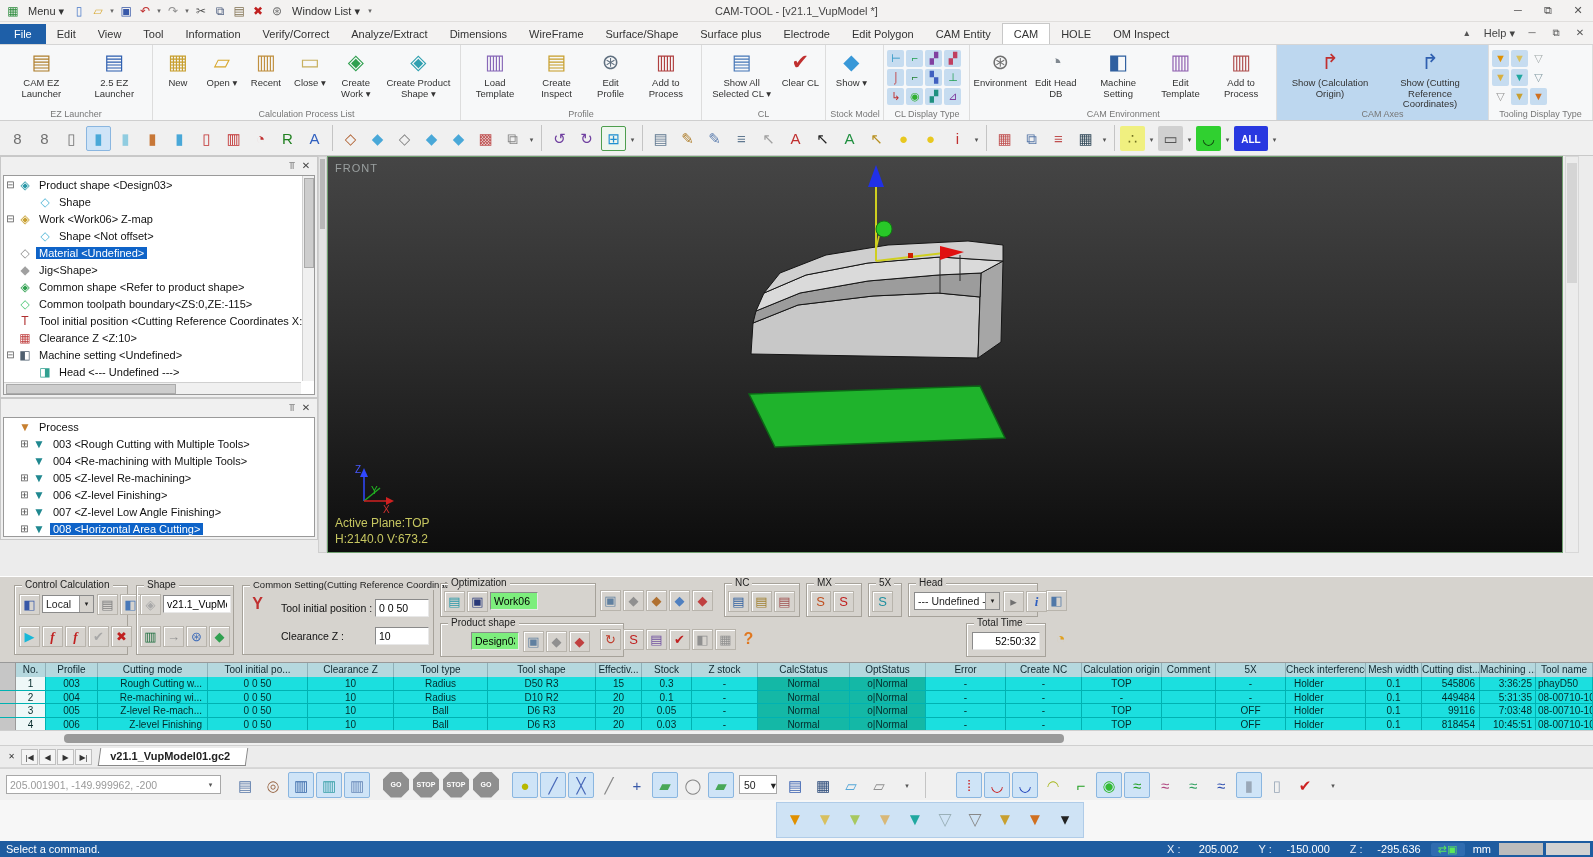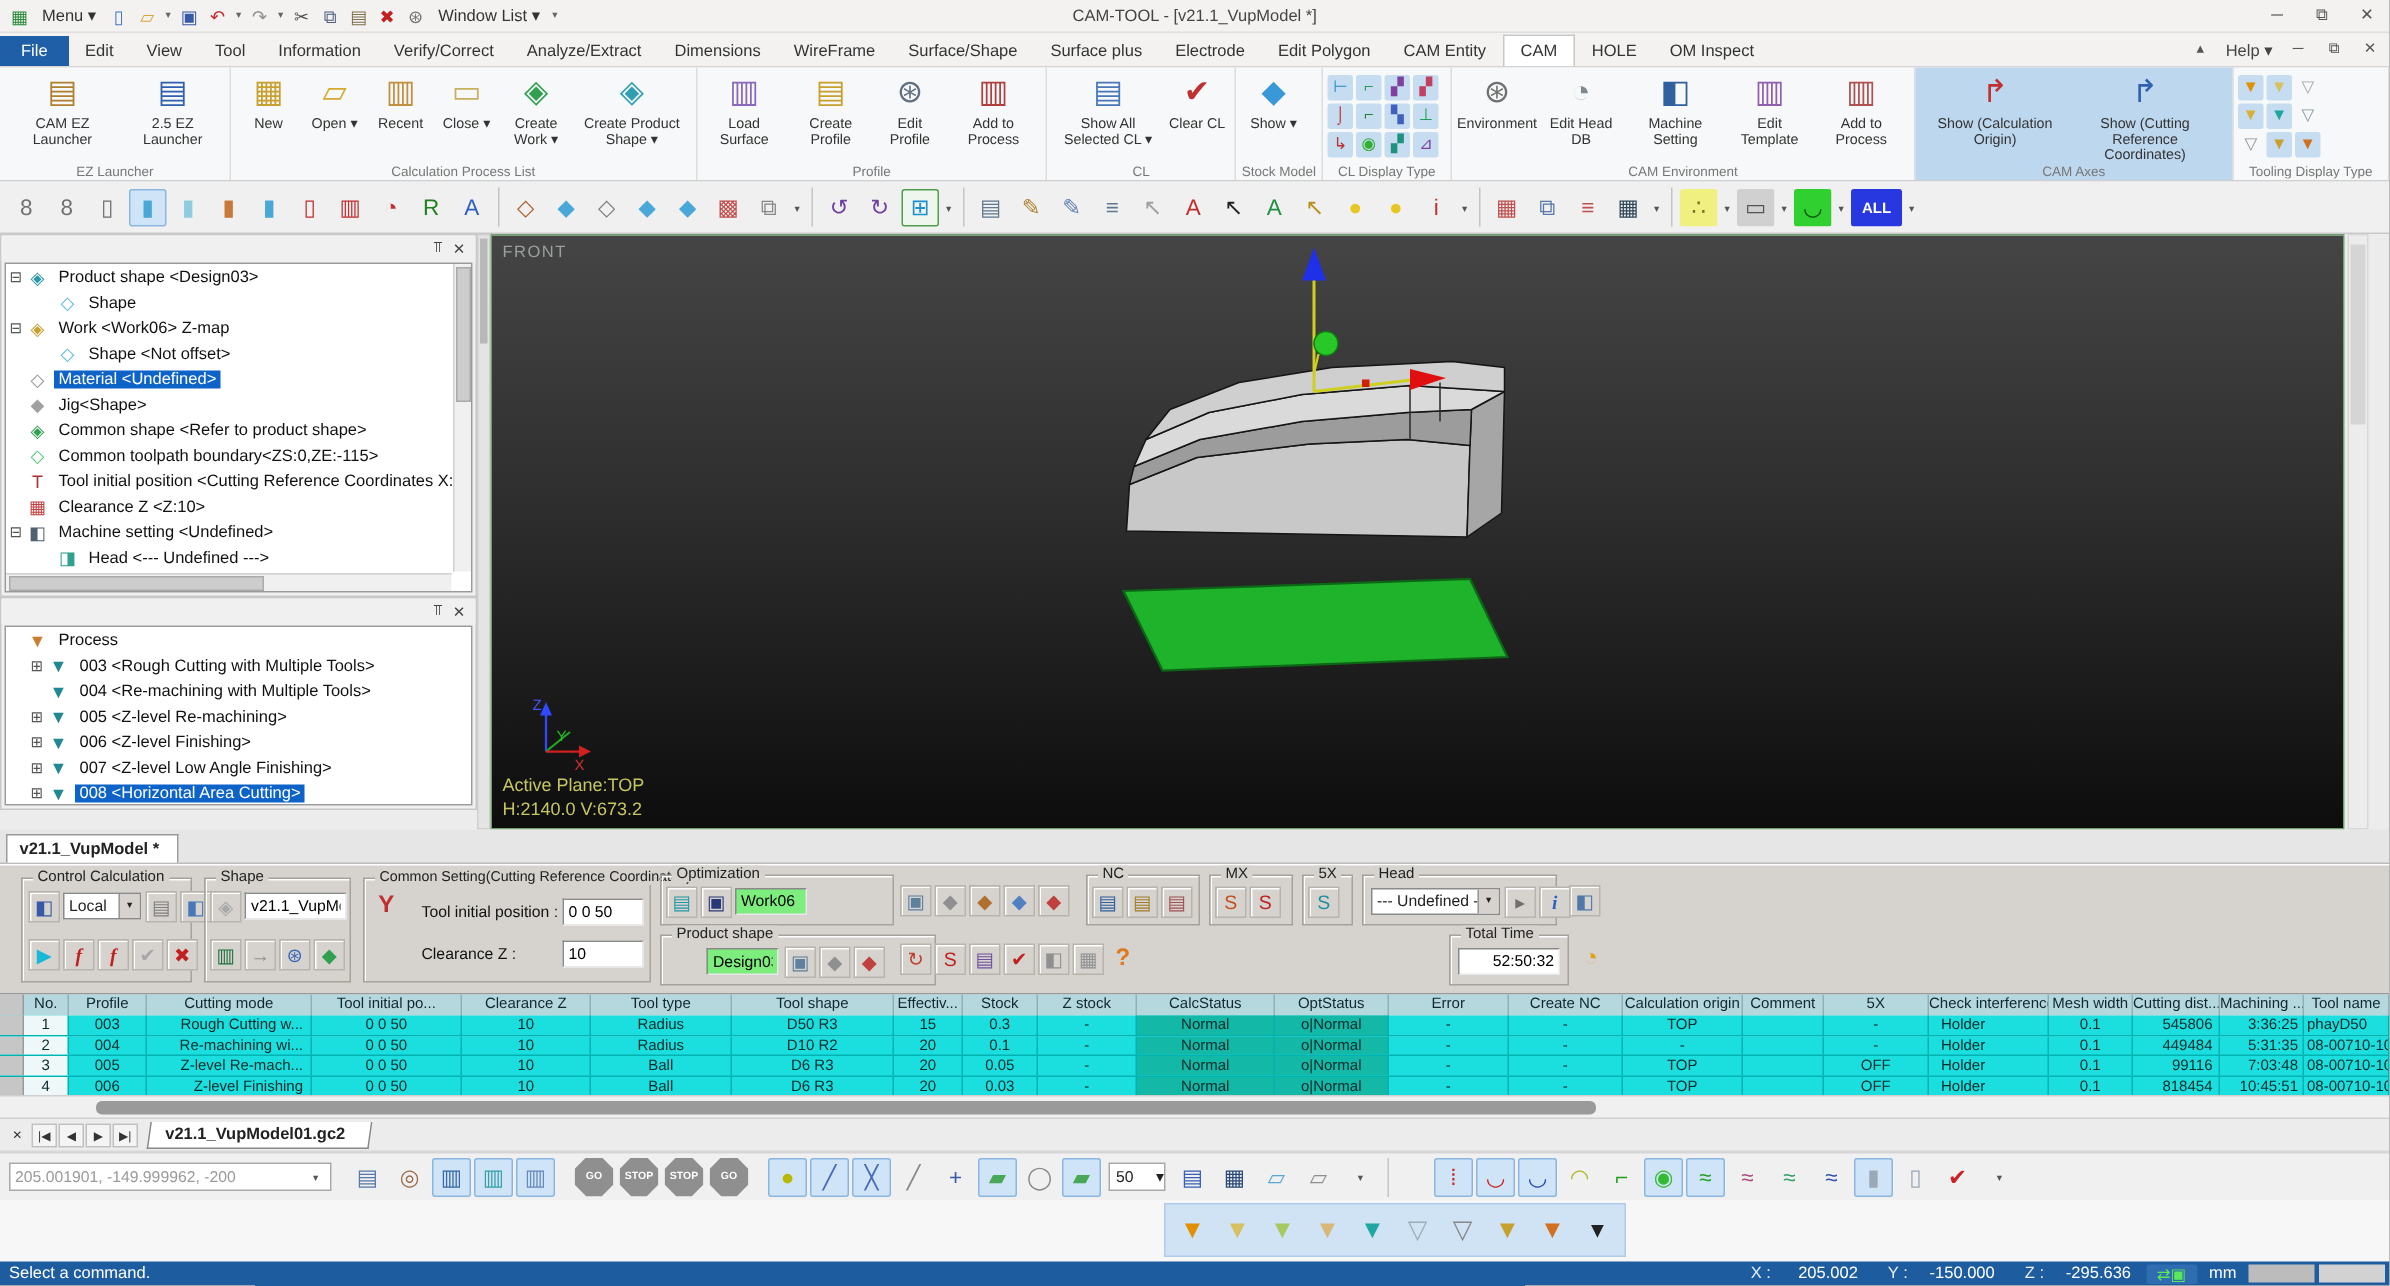--- a/index.html
+++ b/index.html
@@ -256,26 +256,26 @@
             <span class="ric" style="color: rgb(48, 160, 176);">◈</span>
             <span class="rlabel">Create Product Shape ▾</span>
           </div>
       </div>
       <span class="glabel">Calculation Process List</span>
     </div>
     <div class="rgroup" style="min-width:212px">
       <div style="display:flex">
         <div class="rbtn">
             <span class="ric" style="color: rgb(136, 104, 184);">▥</span>
-            <span class="rlabel">Load Surface</span>
+            <span class="rlabel">Load Template</span>
           </div>
 
         <div class="rbtn">
             <span class="ric" style="color: rgb(200, 160, 48);">▤</span>
-            <span class="rlabel">Create Profile</span>
+            <span class="rlabel">Create Inspect</span>
           </div>
 
         <div class="rbtn">
             <span class="ric" style="color: rgb(96, 112, 128);">⊛</span>
             <span class="rlabel">Edit Profile</span>
           </div>
 
         <div class="rbtn">
             <span class="ric" style="color: rgb(176, 64, 64);">▥</span>
             <span class="rlabel">Add to Process</span>
@@ -644,23 +644,20 @@
       </g>
     </svg>
     <div class="vp-front">FRONT</div>
     <div class="vp-plane">Active Plane:TOP</div>
     <div class="vp-hv">H:2140.0 V:673.2</div>
   </div>
   <div class="abs rightscroll">
       <div class="rightthumb"></div>
     </div>
 
-  <div class="abs modeltabs">
-    <span class="modeltab">v21.1_VupModel *</span>
-  </div>
 
   <div class="abs settings">
 
     <div class="fs" style="left:14px;top:8px;width:114px;height:70px">
       <span class="leg">Control Calculation</span>
       <div class="srow" style="left:4px;top:8px">
           <span class="si" style="color: rgb(56, 88, 168);">◧</span>
         </div>
       <div class="ssel" style="position:absolute;left:27px;top:9px;width:52px">
         <span class="sv">Local</span>

